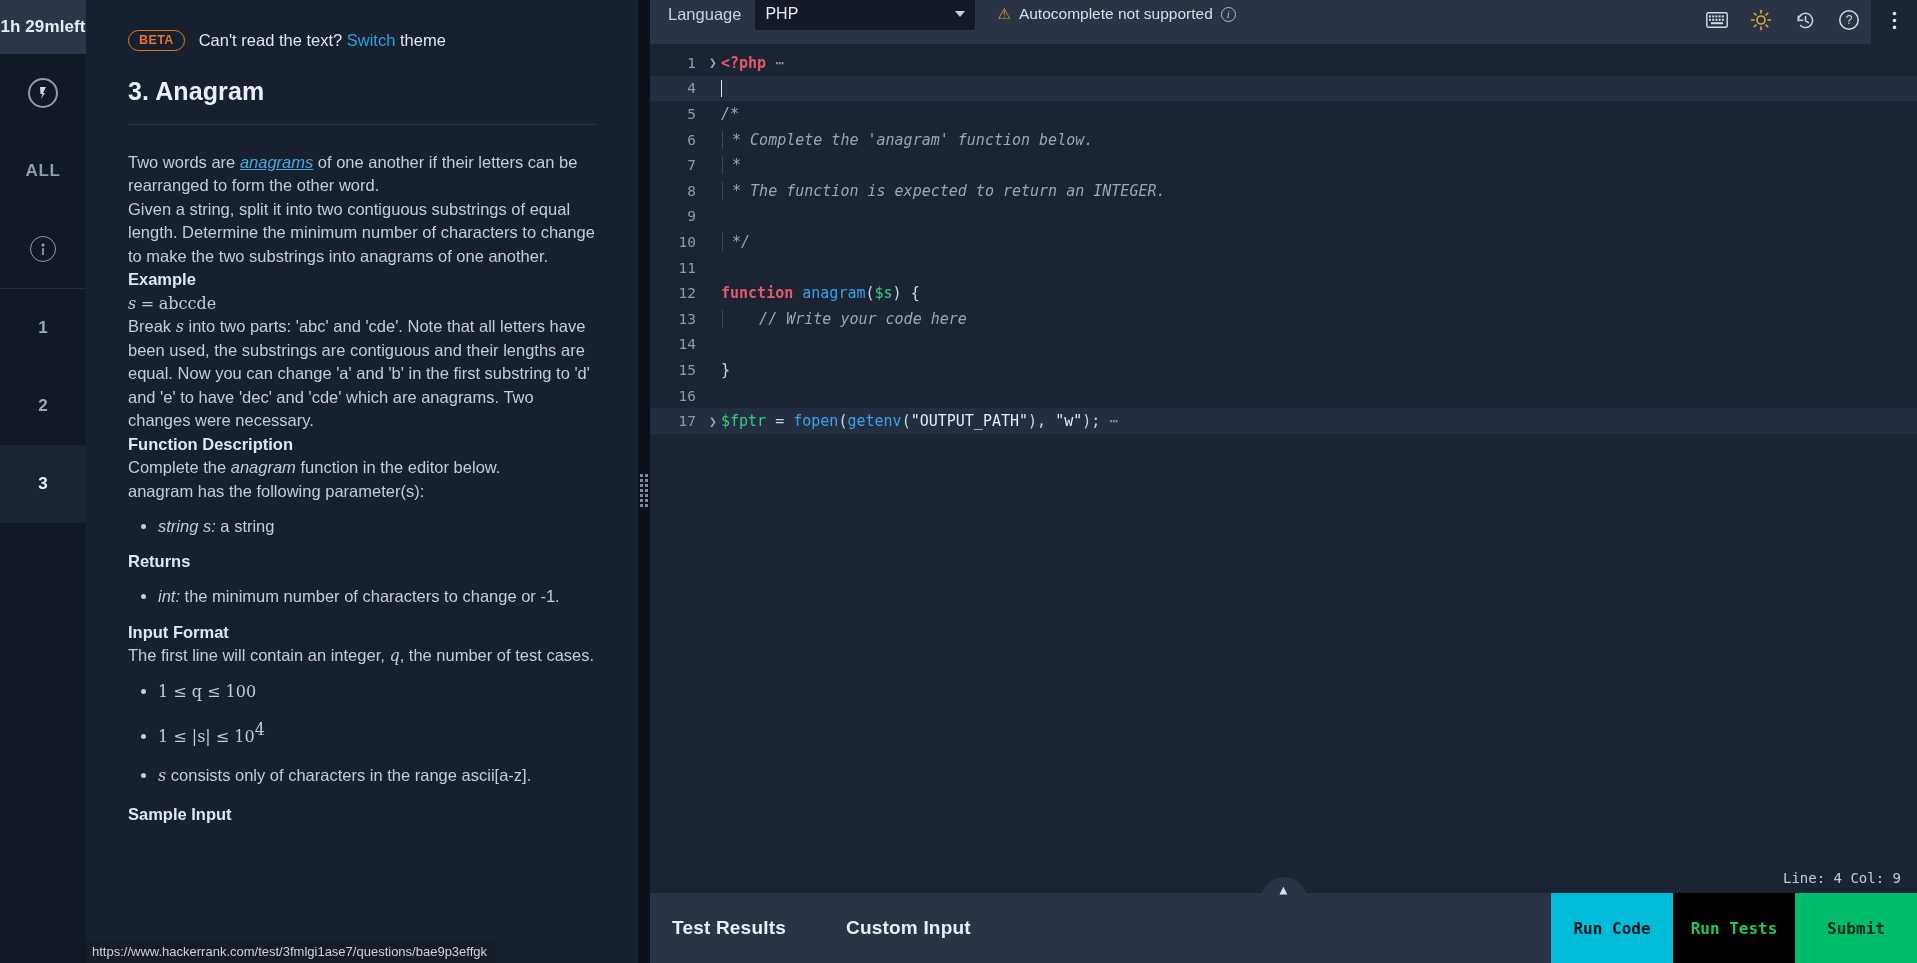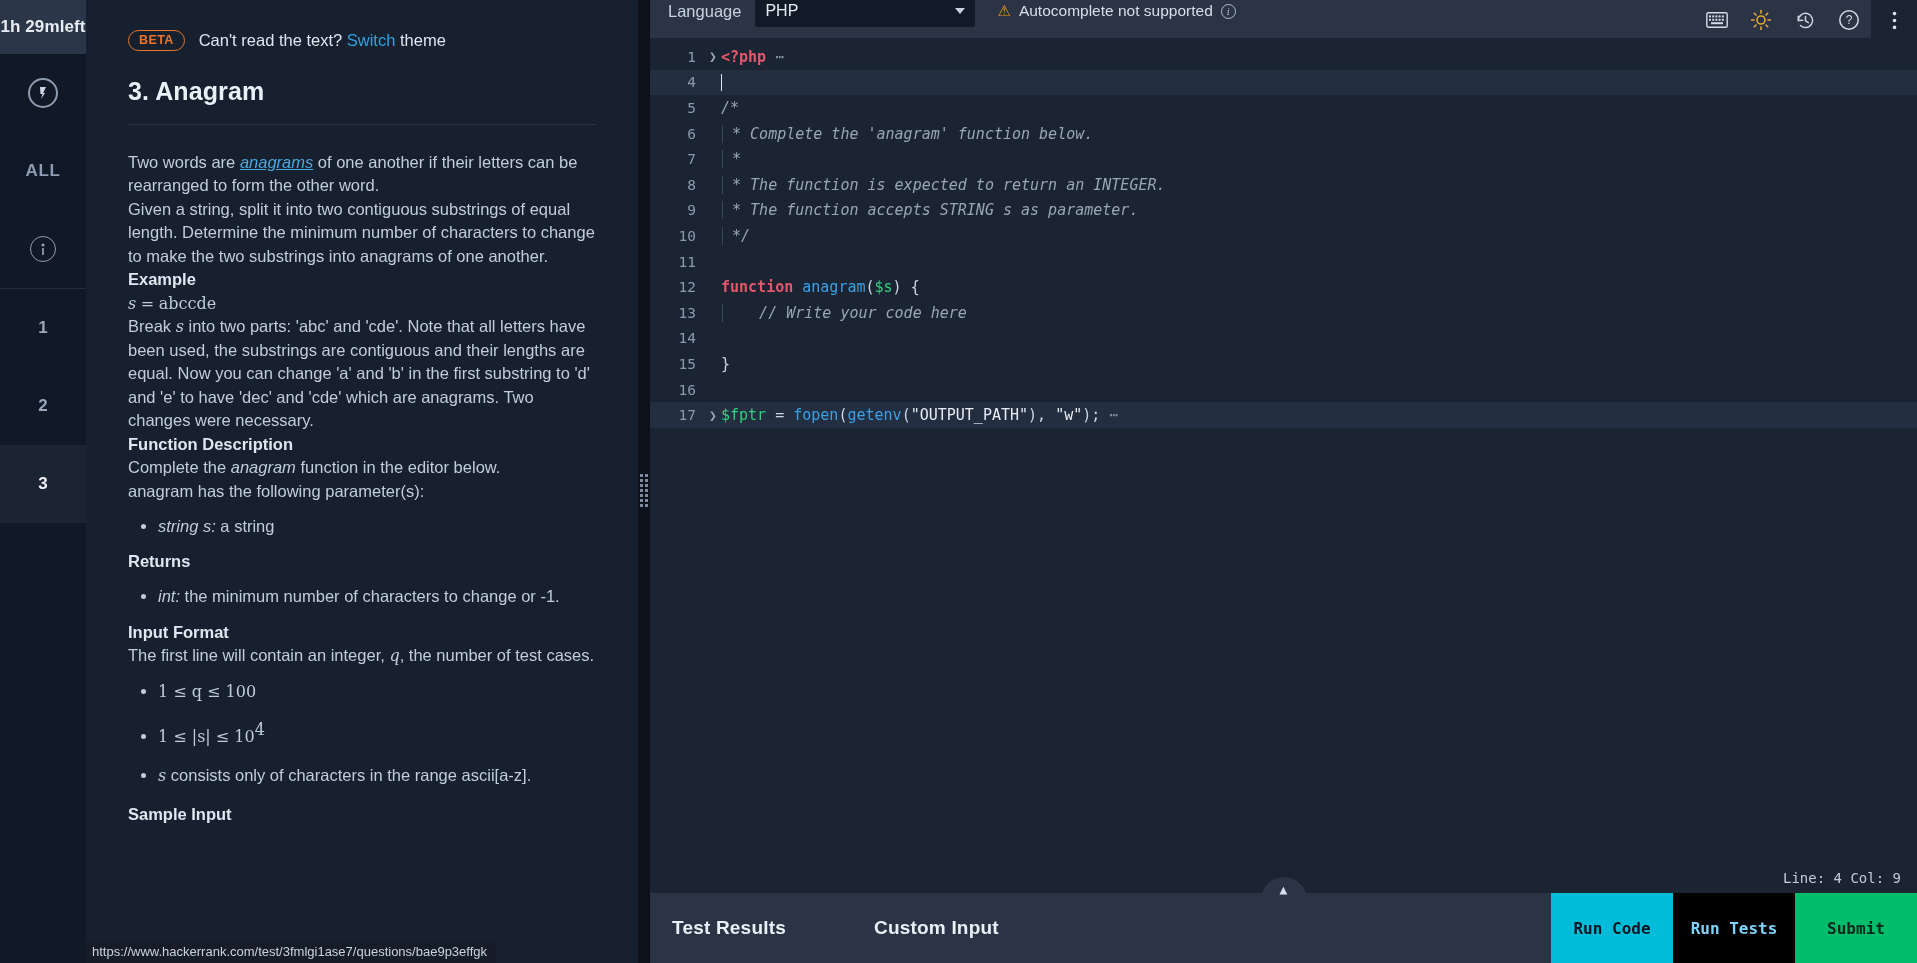--- a/index.html
+++ b/index.html
@@ -84,21 +84,21 @@
   .splitter .grip {
     position: absolute; left: 2px; top: 474px;
     width: 8px; display: grid; grid-template-columns: 3px 3px; gap: 2px 2px;
   }
   .splitter .grip i { width: 3px; height: 3px; background: #7e8aa0; display: block; }
 
   
   .editor-pane { flex: 1; height: 963px; display: flex; flex-direction: column; background: #1b2433; }
 
   .ed-top {
-    height: 38px; background: #2a3444; display: flex; align-items: center;
+    height: 44px; background: #2a3444; display: flex; align-items: center;
     padding: 0 0 16px 18px; position: relative;
   }
   .lang-label { color: #c8d2e0; font-size: 16.5px; margin-right: 14px; }
   .lang-select {
     width: 220px; height: 32px; background: #121a27; border: none; border-radius: 2px;
     color: #e6ecf4; font-size: 16px; font-family: "Liberation Sans", sans-serif;
     padding: 0 10px; display: flex; align-items: center; justify-content: space-between;
     cursor: pointer;
   }
   .chev { width: 0; height: 0; border-left: 5px solid transparent; border-right: 5px solid transparent;
@@ -135,27 +135,27 @@
     position: relative;
   }
   .collapse-pill {
     position: absolute; left: 50%; transform: translateX(-50%); bottom: -14px;
     width: 46px; height: 30px; background: #2a3444; border-radius: 23px 23px 0 0;
     display: flex; align-items: flex-start; justify-content: center; padding-top: 5px;
     color: #d6dde8; font-size: 13px; cursor: pointer; z-index: 5;
   }
 
   .ed-bottom { height: 70px; background: #2a3444; display: flex; align-items: stretch; position: relative; }
-  .bt-tabs { display: flex; align-items: center; padding-left: 22px; gap: 88px; }
+  .bt-tabs { display: flex; align-items: center; padding-left: 22px; gap: 60px; }
   .bt-tab { color: #e9eff6; font-size: 19px; font-weight: 700; cursor: pointer; letter-spacing: .2px; }
   .bt-actions { margin-left: auto; display: flex; }
   .act { width: 122px; display: flex; align-items: center; justify-content: center;
          font-family: "DejaVu Sans Mono", monospace; font-size: 16px; font-weight: 700; cursor: pointer; }
   .act.run-code { background: #00bcd9; color: #0d1620; }
-  .act.run-tests { background: #000000; color: #7dd3fc; }
+  .act.run-tests { background: #000000; color: #22c55e; }
   .act.submit { background: #00bd6b; color: #07281a; }
 </style>
 </head>
 <body>
 
 <div class="app">
 
   <div class="rail">
     <div class="rail-timer">
       <span>1h 29m</span>
@@ -377,21 +377,20 @@
           <span class="ctext ind"><span class="tk-cmt"> *</span></span>
         </div>
         <div class="code-line">
           <span class="ln">8</span>
           <span class="fold"></span>
           <span class="ctext ind"><span class="tk-cmt"> * The function is expected to return an INTEGER.</span></span>
         </div>
         <div class="code-line">
           <span class="ln">9</span>
           <span class="fold"></span>
-          <span class="ctext ind"><span class="tk-cmt"> * The function accepts STRING s as parameter.</span></span>
         </div>
         <div class="code-line">
           <span class="ln">10</span>
           <span class="fold"></span>
           <span class="ctext ind"><span class="tk-cmt"> */</span></span>
         </div>
         <div class="code-line">
           <span class="ln">11</span>
           <span class="fold"></span>
           <span class="ctext ind"></span>

